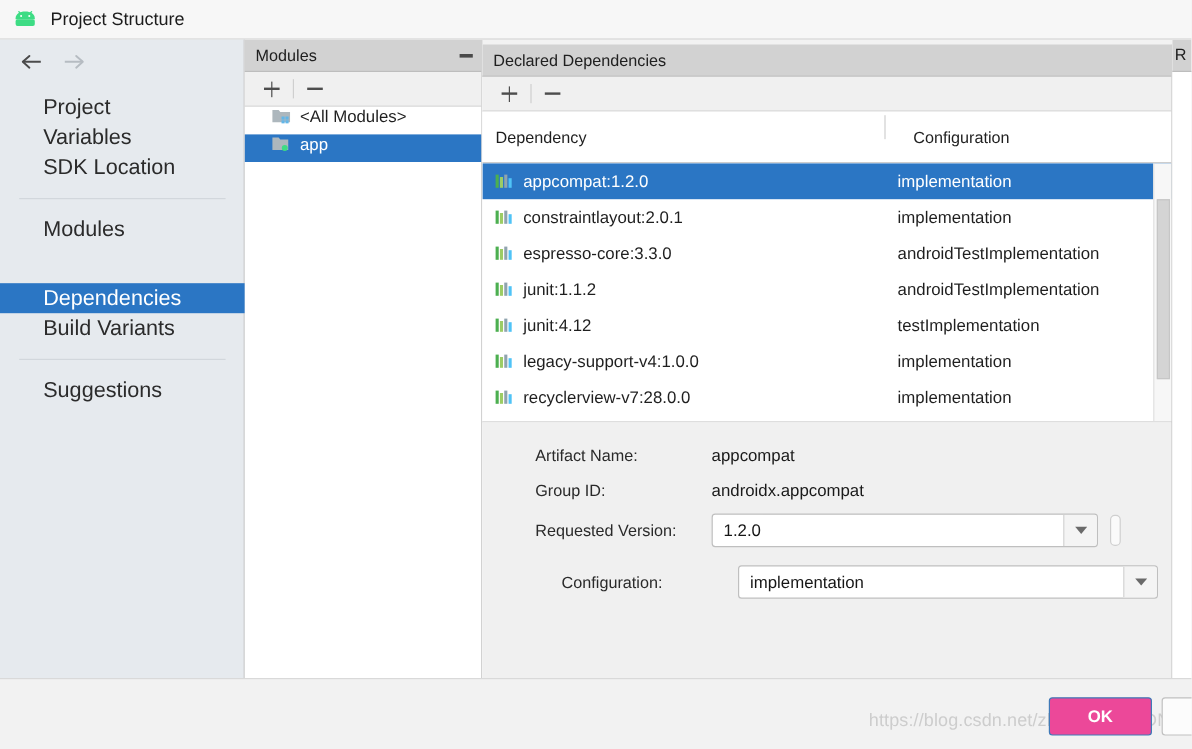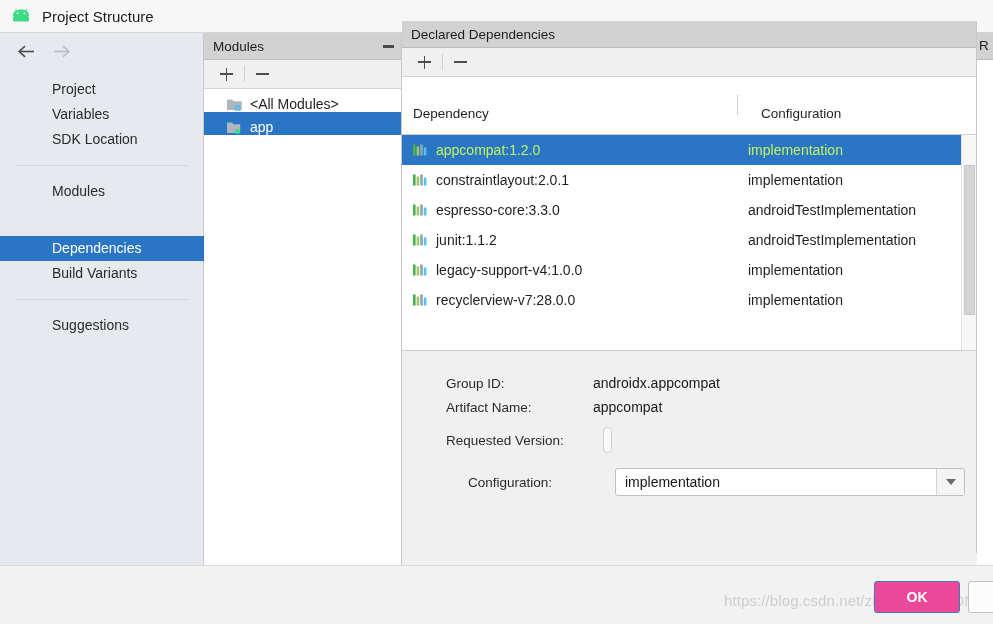--- a/index.html
+++ b/index.html
@@ -65,22 +65,22 @@
     align-items: center;
     justify-content: center;
     cursor: default;
   }
   .arrow.fwd { margin-left: 9px; }
 
   .navlist { position: absolute; left: 0; top: 44px; width: 204px; }
   .navitem {
     height: 25px;
     line-height: 25px;
-    padding-left: 52px;
-    font-size: 14px;
+    padding-left: 36px;
+    font-size: 18px;
     color: #2b2b2b;
     box-sizing: border-box;
     white-space: nowrap;
   }
   .navitem.selected {
     background: #2b76c4;
     color: #ffffff;
     margin-top: 32px;
   }
   .navgap { height: 13px; }
@@ -156,50 +156,49 @@
     margin: 0 5px;
   }
 
   .tree {
     background: #ffffff;
     padding-top: 0px;
   }
   .tree-row {
     height: 23px;
     display: flex;
-    align-items: flex-end;
+    align-items: flex-start;
     padding-left: 22px;
     font-size: 14px;
     color: #1f1f1f;
     box-sizing: border-box;
     white-space: nowrap;
   }
   .tree-row.selected { background: #2b76c4; color: #ffffff; }
   .tree-icon { width: 17px; height: 15px; margin-right: 7px; flex: none; }
 
   
   .deps-panel {
     position: absolute;
-    left: 402px; top: 21px;
+    left: 402px; top: 37px;
     width: 575px; height: 532px;
     box-sizing: border-box;
     background: #ffffff;
     border-right: 1px solid #c8c8c8;
   }
   .table-head {
     height: 43px;
     background: #ffffff;
     border-bottom: 1px solid #cdcdcd;
     display: flex;
     align-items: center;
     font-size: 13.5px;
     color: #1f1f1f;
     position: relative;
     box-sizing: border-box;
-    margin-top: 15px;
   }
   .th-dep { padding-left: 11px; width: 335px; box-sizing: border-box; }
   .th-sep {
     position: absolute;
     left: 335px; top: 3px;
     width: 1px; height: 20px;
     background: #cfcfcf;
   }
   .th-cfg { padding-left: 24px; text-align: center; }
 
@@ -210,21 +209,21 @@
     background: #ffffff;
   }
   .dep-row {
     height: 30px;
     display: flex;
     align-items: center;
     font-size: 14px;
     color: #1f1f1f;
     box-sizing: border-box;
   }
-  .dep-row.selected { background: #2b76c4; color: #bef264; }
+  .dep-row.selected { background: #2b76c4; color: #ffffff; }
   .dep-name {
     width: 335px;
     display: flex;
     align-items: center;
     padding-left: 10px;
     box-sizing: border-box;
     white-space: nowrap;
     overflow: hidden;
   }
   .dep-cfg {
@@ -597,20 +596,34 @@
             <rect x="4.6" y="3.5" width="2.6" height="9" fill="#9ccc65"></rect>
             <rect x="8.2" y="1.5" width="2.6" height="11" fill="#90a4ae"></rect>
             <rect x="11.8" y="4.5" width="2.6" height="8" fill="#4fc3f7"></rect>
           </svg>
         </span>
         <span>junit:1.1.2</span>
       </span>
       <span class="dep-cfg">androidTestImplementation</span>
     </div>
 
+    <div class="dep-row">
+      <span class="dep-name">
+        <span class="lib-icon">
+          <svg width="16" height="14" viewBox="0 0 16 14">
+            <rect x="1" y="1.5" width="2.6" height="11" fill="#4caf50"></rect>
+            <rect x="4.6" y="3.5" width="2.6" height="9" fill="#9ccc65"></rect>
+            <rect x="8.2" y="1.5" width="2.6" height="11" fill="#90a4ae"></rect>
+            <rect x="11.8" y="4.5" width="2.6" height="8" fill="#4fc3f7"></rect>
+          </svg>
+        </span>
+        <span>junit:4.12</span>
+      </span>
+      <span class="dep-cfg">testImplementation</span>
+    </div>
 
     <div class="dep-row">
       <span class="dep-name">
         <span class="lib-icon">
           <svg width="16" height="14" viewBox="0 0 16 14">
             <rect x="1" y="1.5" width="2.6" height="11" fill="#4caf50"></rect>
             <rect x="4.6" y="3.5" width="2.6" height="9" fill="#9ccc65"></rect>
             <rect x="8.2" y="1.5" width="2.6" height="11" fill="#90a4ae"></rect>
             <rect x="11.8" y="4.5" width="2.6" height="8" fill="#4fc3f7"></rect>
           </svg>
@@ -637,32 +650,38 @@
 
     <div class="vscroll">
       <div class="vscroll-thumb"></div>
     </div>
   </div>
 
   <div class="deps-body-sep"></div>
 
   <div class="details">
 
+    <div class="field-row" style="margin-top:8px;">
+      <span class="field-label">Artifact Name:</span>
+      <span class="field-static">appcompat</span>
+    </div>
+
     <div class="field-row" style="margin-top:13px;">
       <span class="field-label">Group ID:</span>
       <span class="field-static">androidx.appcompat</span>
     </div>
 
-    <div class="field-row" style="margin-top:8px;">
-      <span class="field-label">Artifact Name:</span>
-      <span class="field-static">appcompat</span>
-    </div>
-
     <div class="field-row" style="margin-top:12px;">
       <span class="field-label">Requested Version:</span>
+      <span class="combo combo-version">
+        <span class="cval">1.2.0</span>
+        <span class="carrow">
+            <i></i>
+          </span>
+      </span>
       <span class="mini-scroll"></span>
     </div>
 
     <div class="field-row" style="margin-top:15px;margin-left:22px;">
       <span class="field-label">Configuration:</span>
       <span class="combo combo-config">
         <span class="cval">implementation</span>
         <span class="carrow">
             <i></i>
           </span>

